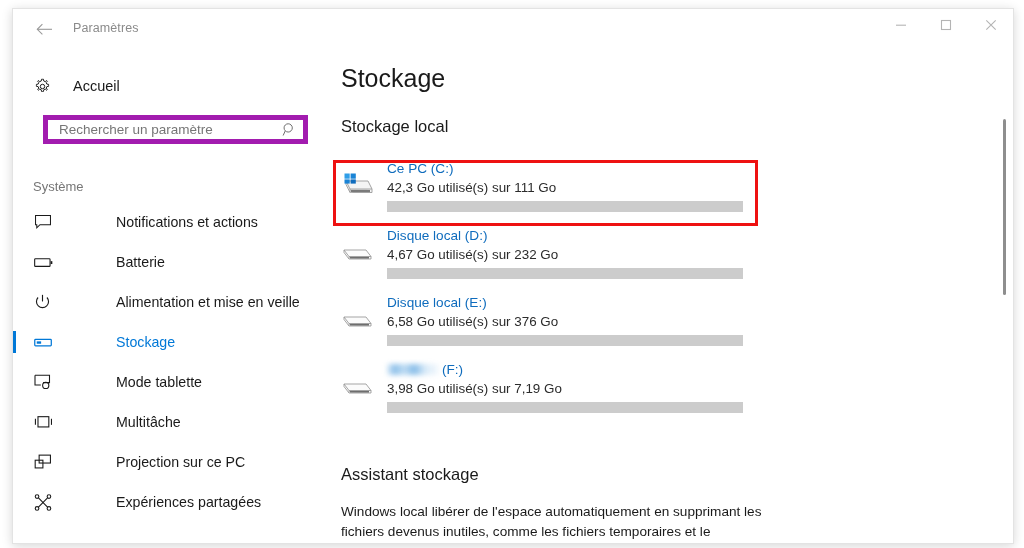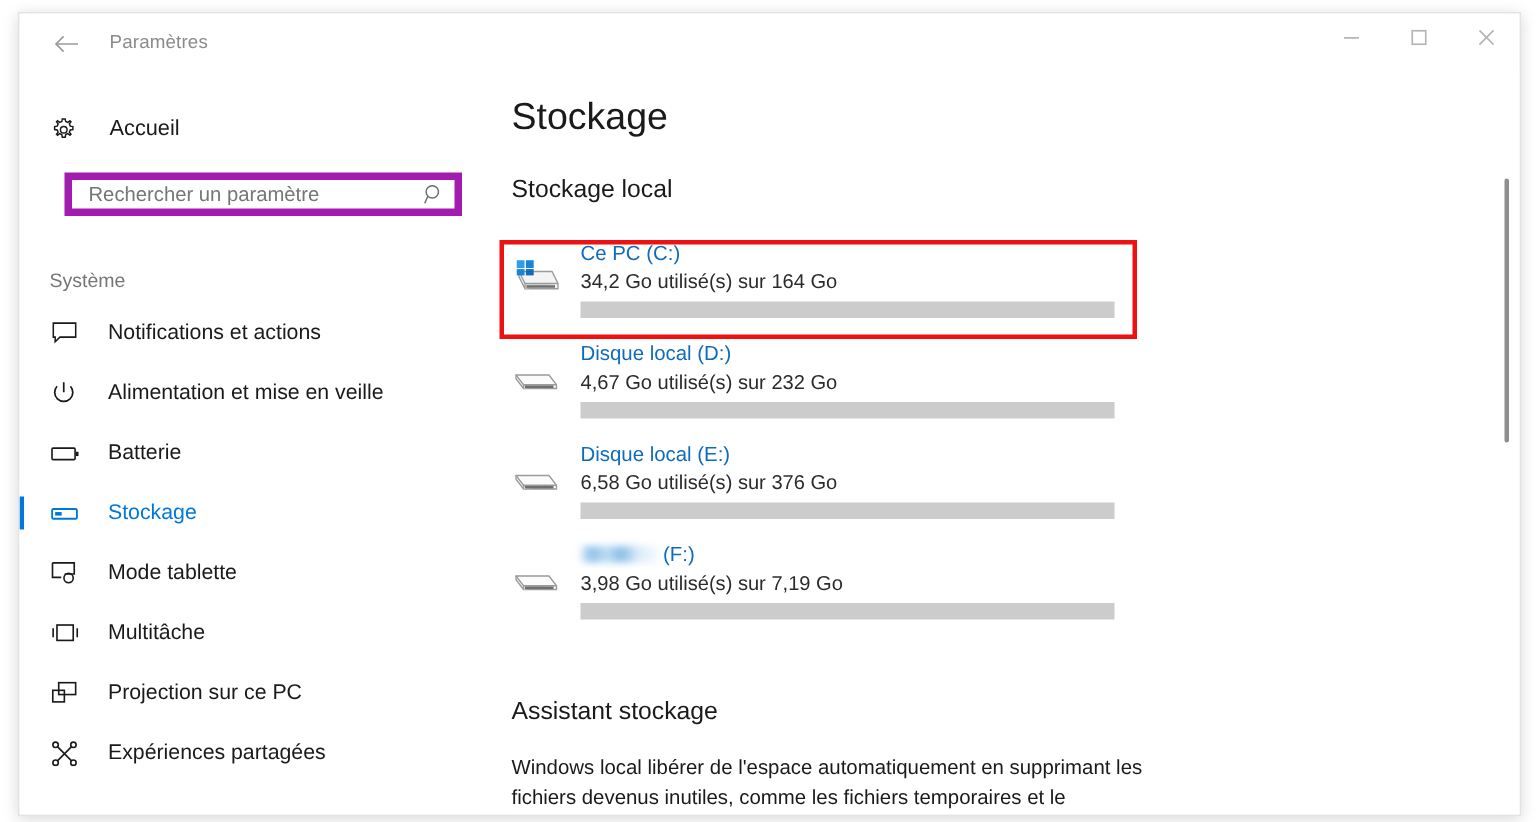--- a/index.html
+++ b/index.html
@@ -162,20 +162,21 @@
     width: 304px;
   }
   .navitem {
     position: relative;
     height: 40px;
     display: flex;
     align-items: center;
     padding-left: 21px;
     box-sizing: border-box;
     cursor: pointer;
+    gap: 44px;
   }
   .navitem .accent {
     position: absolute;
     left: 0;
     top: 9px;
     width: 3px;
     height: 22px;
     background: transparent;
   }
   .navitem.selected .accent { background: #0078d7; }
@@ -398,37 +399,37 @@
             <svg width="18" height="16" viewBox="0 0 20 18">
               <path d="M1.6 1.6 H18.4 V12.1 H6.6 L3.0 15.6 V12.1 H1.6 Z" fill="none" stroke="currentColor" stroke-width="1.15"></path>
             </svg>
           </span>
           <span class="nav-label">Notifications et actions</span>
         </div>
 
         <div class="navitem">
           <span class="accent"></span>
           <span class="nav-icon">
+            <svg width="19" height="13" viewBox="0 0 20 13">
+              <rect x="0.7" y="2.6" width="16.2" height="8" rx="0.8" fill="none" stroke="currentColor" stroke-width="1.15"></rect>
+              <rect x="17.5" y="5.1" width="1.8" height="3" fill="currentColor"></rect>
+            </svg>
+          </span>
+          <span class="nav-label">Batterie</span>
+        </div>
+
+        <div class="navitem">
+          <span class="accent"></span>
+          <span class="nav-icon">
             <svg width="17" height="17" viewBox="0 0 18 18">
               <path d="M4.3 3.7 A6.4 6.4 0 1 0 13.7 3.7" fill="none" stroke="currentColor" stroke-width="1.2"></path>
               <path d="M9 0.9 V7.9" fill="none" stroke="currentColor" stroke-width="1.2"></path>
             </svg>
           </span>
           <span class="nav-label">Alimentation et mise en veille</span>
-        </div>
-
-        <div class="navitem">
-          <span class="accent"></span>
-          <span class="nav-icon">
-            <svg width="19" height="13" viewBox="0 0 20 13">
-              <rect x="0.7" y="2.6" width="16.2" height="8" rx="0.8" fill="none" stroke="currentColor" stroke-width="1.15"></rect>
-              <rect x="17.5" y="5.1" width="1.8" height="3" fill="currentColor"></rect>
-            </svg>
-          </span>
-          <span class="nav-label">Batterie</span>
         </div>
 
         <div class="navitem selected">
           <span class="accent"></span>
           <span class="nav-icon">
             <svg width="19" height="13" viewBox="0 0 20 13">
               <rect x="0.8" y="3.2" width="17.4" height="6.8" rx="0.9" fill="none" stroke="currentColor" stroke-width="1.3"></rect>
               <rect x="2.9" y="5.3" width="4.6" height="2.5" fill="currentColor"></rect>
             </svg>
           </span>
@@ -501,21 +502,21 @@
               <path d="M11 25.5 L11 22 L33 22" fill="#dcdcdc" stroke="#9b9b9b" stroke-width="0.9"></path>
               <path d="M7 14 L11 22" fill="none" stroke="#9b9b9b" stroke-width="0.9"></path>
               <path d="M12 24 L31 24" stroke="#6e6e6e" stroke-width="1.8"></path>
               <rect x="5.5" y="6.5" width="5.2" height="5.2" fill="#2f9ee8"></rect>
               <rect x="11.6" y="6.5" width="5.2" height="5.2" fill="#1a84d6"></rect>
               <rect x="5.5" y="12.4" width="5.2" height="4.2" fill="#1a84d6"></rect>
               <rect x="11.6" y="12.4" width="5.2" height="4.2" fill="#0f6cbd"></rect>
             </svg>
           </span>
           <span class="drive-name">Ce PC (C:)</span>
-          <span class="drive-sub">34,2 Go utilisé(s) sur 164 Go</span>
+          <span class="drive-sub">42,3 Go utilisé(s) sur 111 Go</span>
           <span class="bar-track">
             <span class="bar-fill" style="width: 33%;"></span>
           </span>
         </div>
 
         <div class="drive">
           <span class="drive-icon">
             <svg width="36" height="30" viewBox="0 0 36 30">
               <path d="M5 16 L27 16 L32 22.5 L32 25 L10 25 L5 18.5 Z" fill="#fbfbfb" stroke="#9b9b9b" stroke-width="0.9"></path>
               <path d="M10 25 L10 22.5 L32 22.5" fill="#e2e2e2" stroke="#9b9b9b" stroke-width="0.9"></path>

